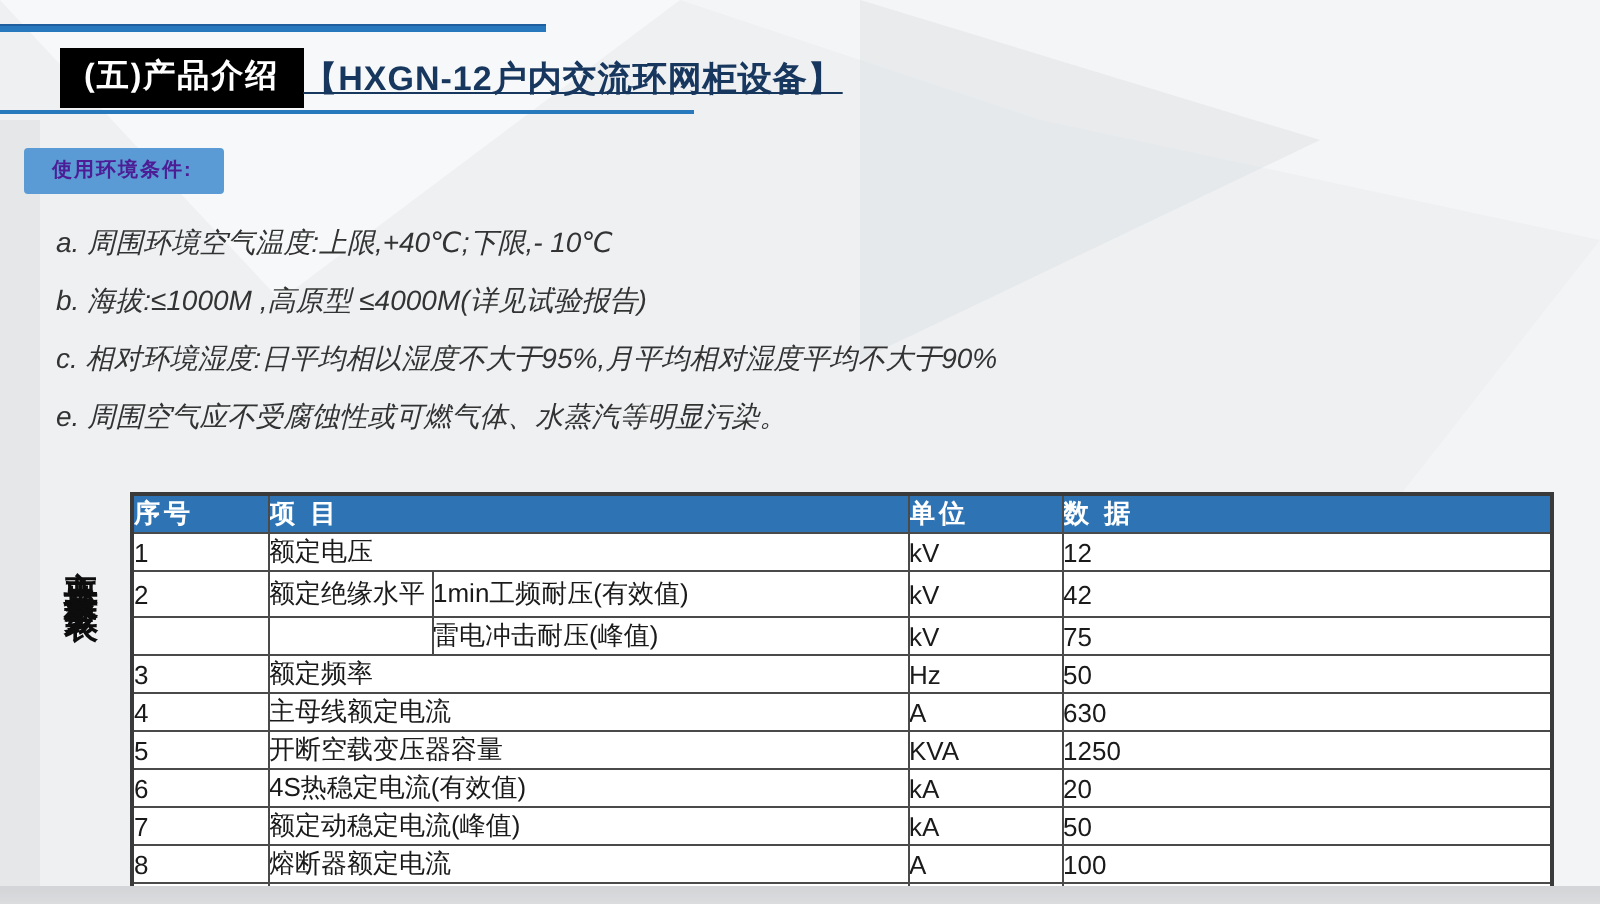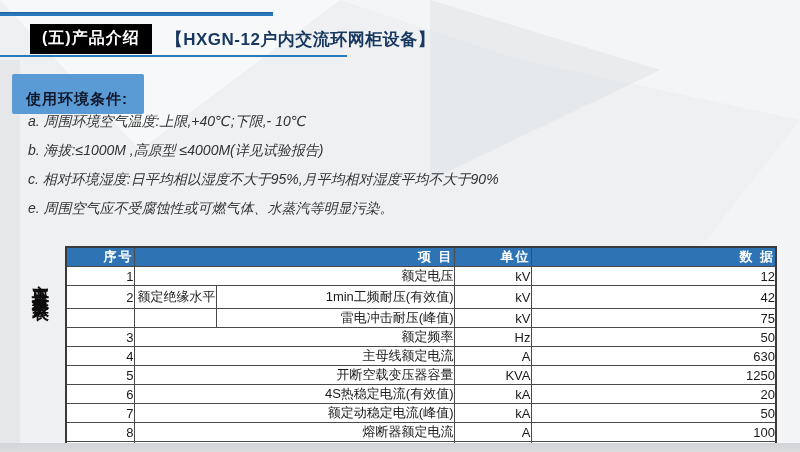--- a/index.html
+++ b/index.html
@@ -13,29 +13,29 @@
   .layer{position:absolute;z-index:2;}
 
   
   .top-line{left:0;top:12px;width:273px;height:3px;background:#2878be;border-top:1px solid #1f5f9e;}
   .header-row{left:30px;top:24px;display:flex;align-items:center;}
   .section-box{
     background:#000000;color:#ffffff;font-weight:bold;font-size:16px;
     padding:4px 12px 5px 12px;letter-spacing:1px;white-space:nowrap;
   }
   .main-title{
-    margin-left:14px;color:#17375e;font-weight:bold;font-size:17px;
-    letter-spacing:.5px;white-space:nowrap;
+    color:#17375e;font-weight:bold;font-size:17px;
+    letter-spacing:.5px;white-space:nowrap;text-decoration:underline;
   }
   .line2{left:0;top:55px;width:347px;height:2px;background:#2878be;}
 
   
   .cond-label{
-    left:12px;top:74px;background:#5b9bd5;color:#0f172a;font-weight:bold;
-    font-size:15px;padding:16px 16px 5px 14px;border-radius:2px;letter-spacing:1px;
+    left:12px;top:74px;background:#5b9bd5;color:#4c1d95;font-weight:bold;
+    font-size:10px;padding:4px 16px 5px 14px;border-radius:2px;letter-spacing:1px;
   }
   .cond-list{left:28px;top:112px;width:740px;}
   .cond-item{
     font-size:14px;color:#333333;line-height:19px;margin-bottom:10px;white-space:nowrap;font-style:italic;
   }
 
   
   .side-label{
     left:30px;top:272px;height:165px;
     writing-mode:vertical-rl;text-orientation:upright;
@@ -43,21 +43,21 @@
   }
 
   
   .param-table-wrap{left:65px;top:246px;}
   table.param{
     border-collapse:collapse;table-layout:fixed;width:710px;
     font-size:13px;color:#1a1a1a;background:#ffffff;
     border:2px solid #3a3a3a;
   }
   table.param td,table.param th{
-    border:1px solid #4a4a4a;text-align:right;vertical-align:middle;
+    border:1px solid #4a4a4a;text-align:left;vertical-align:middle;
     padding:0;overflow:hidden;white-space:nowrap;
   }
   table.param th{
     background:#2e74b5;color:#ffffff;font-weight:bold;height:17px;
     letter-spacing:2px;font-size:13px;
   }
   tr.h17 td{height:17px;}
   tr.h22 td{height:22px;}
   tr.h16 td{height:16px;}
   tr.h21 td{height:21px;}

